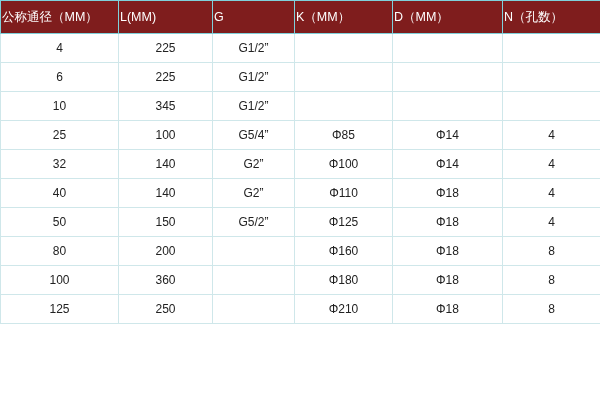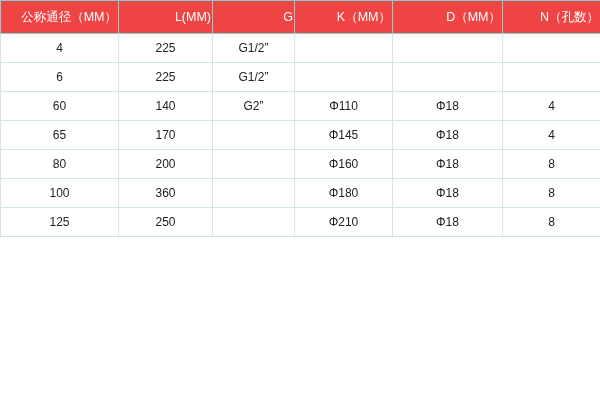--- a/index.html
+++ b/index.html
@@ -11,27 +11,27 @@
     height: 400px;
     background: #ffffff;
     font-family: "Liberation Sans", sans-serif;
   }
   #spec-table {
     border-collapse: collapse;
     width: 600px;
     table-layout: fixed;
   }
   #spec-table th {
-    background: #ef4444;
+    background: #7f1d1d;
     color: #ffffff;
     font-weight: normal;
     font-size: 12.5px;
     height: 30px;
     border: 1px solid #7fd0da;
-    text-align: right;
+    text-align: left;
     vertical-align: middle;
     white-space: nowrap;
   }
   #spec-table td {
     font-size: 12px;
     color: #222222;
     height: 26px;
     border: 1px solid #cfe7ea;
     text-align: center;
     vertical-align: middle;
@@ -78,32 +78,56 @@
     </tr>
     <tr>
       <td>6</td>
       <td>225</td>
       <td>G1/2”</td>
       <td></td>
       <td></td>
       <td></td>
     </tr>
     <tr>
-      <td>60</td>
+      <td>10</td>
+      <td>345</td>
+      <td>G1/2”</td>
+      <td></td>
+      <td></td>
+      <td></td>
+    </tr>
+    <tr>
+      <td>25</td>
+      <td>100</td>
+      <td>G5/4”</td>
+      <td>Φ85</td>
+      <td>Φ14</td>
+      <td>4</td>
+    </tr>
+    <tr>
+      <td>32</td>
+      <td>140</td>
+      <td>G2”</td>
+      <td>Φ100</td>
+      <td>Φ14</td>
+      <td>4</td>
+    </tr>
+    <tr>
+      <td>40</td>
       <td>140</td>
       <td>G2”</td>
       <td>Φ110</td>
       <td>Φ18</td>
       <td>4</td>
     </tr>
     <tr>
-      <td>65</td>
-      <td>170</td>
-      <td></td>
-      <td>Φ145</td>
+      <td>50</td>
+      <td>150</td>
+      <td>G5/2”</td>
+      <td>Φ125</td>
       <td>Φ18</td>
       <td>4</td>
     </tr>
     <tr>
       <td>80</td>
       <td>200</td>
       <td></td>
       <td>Φ160</td>
       <td>Φ18</td>
       <td>8</td>

